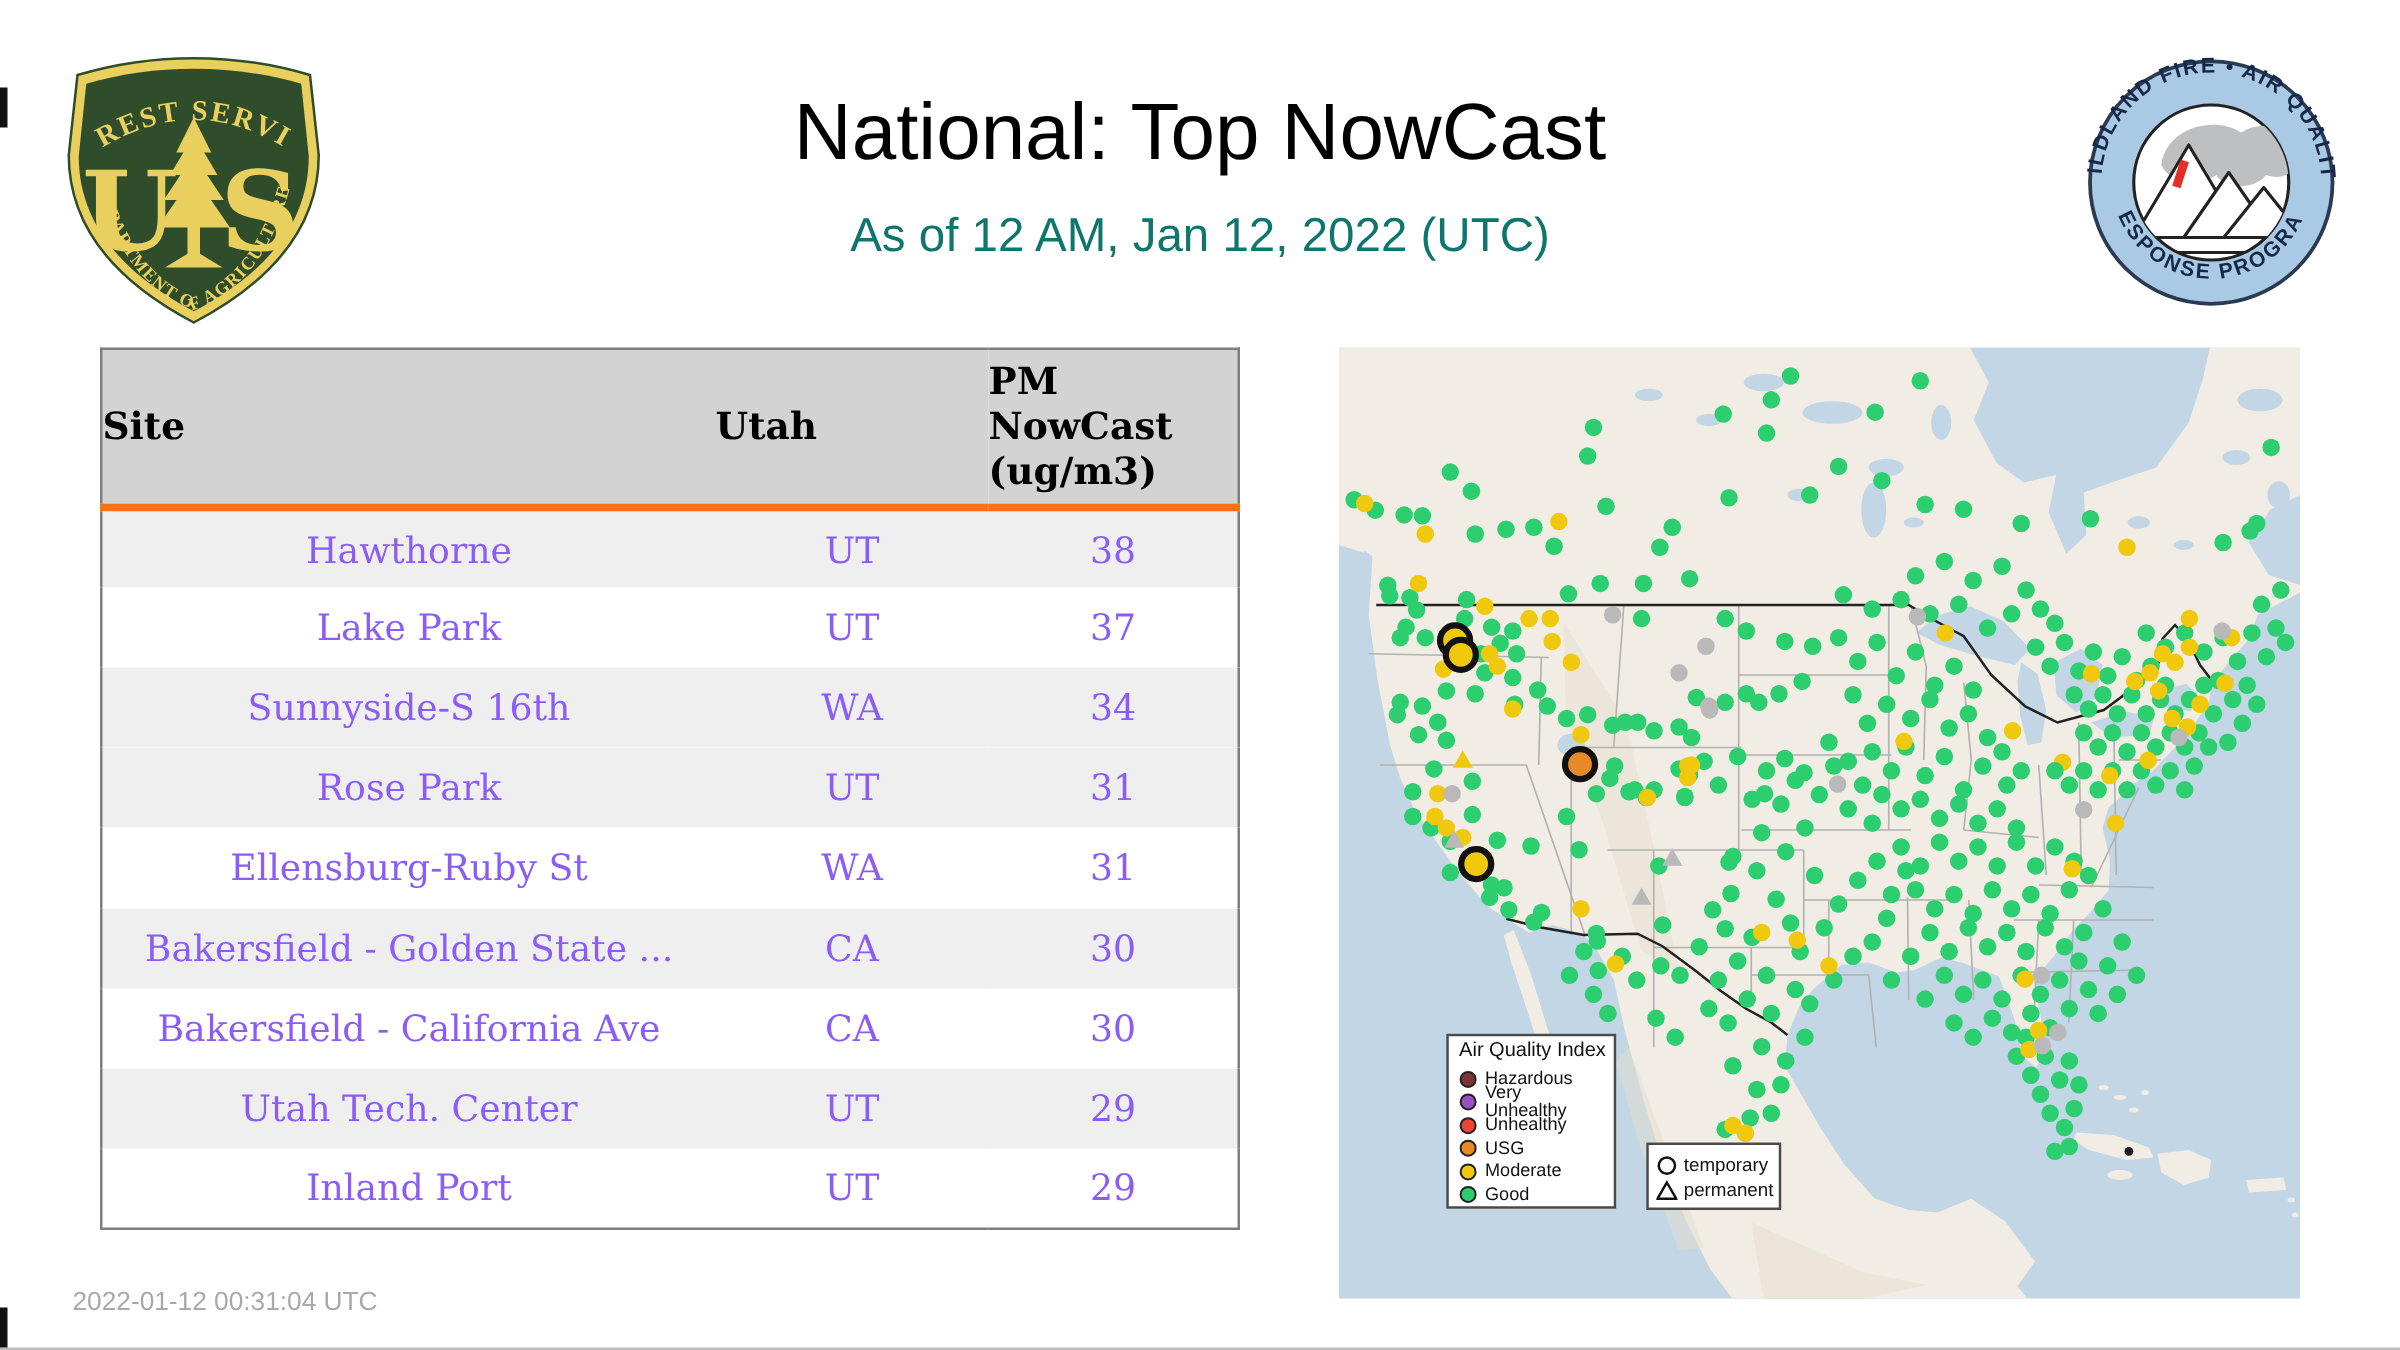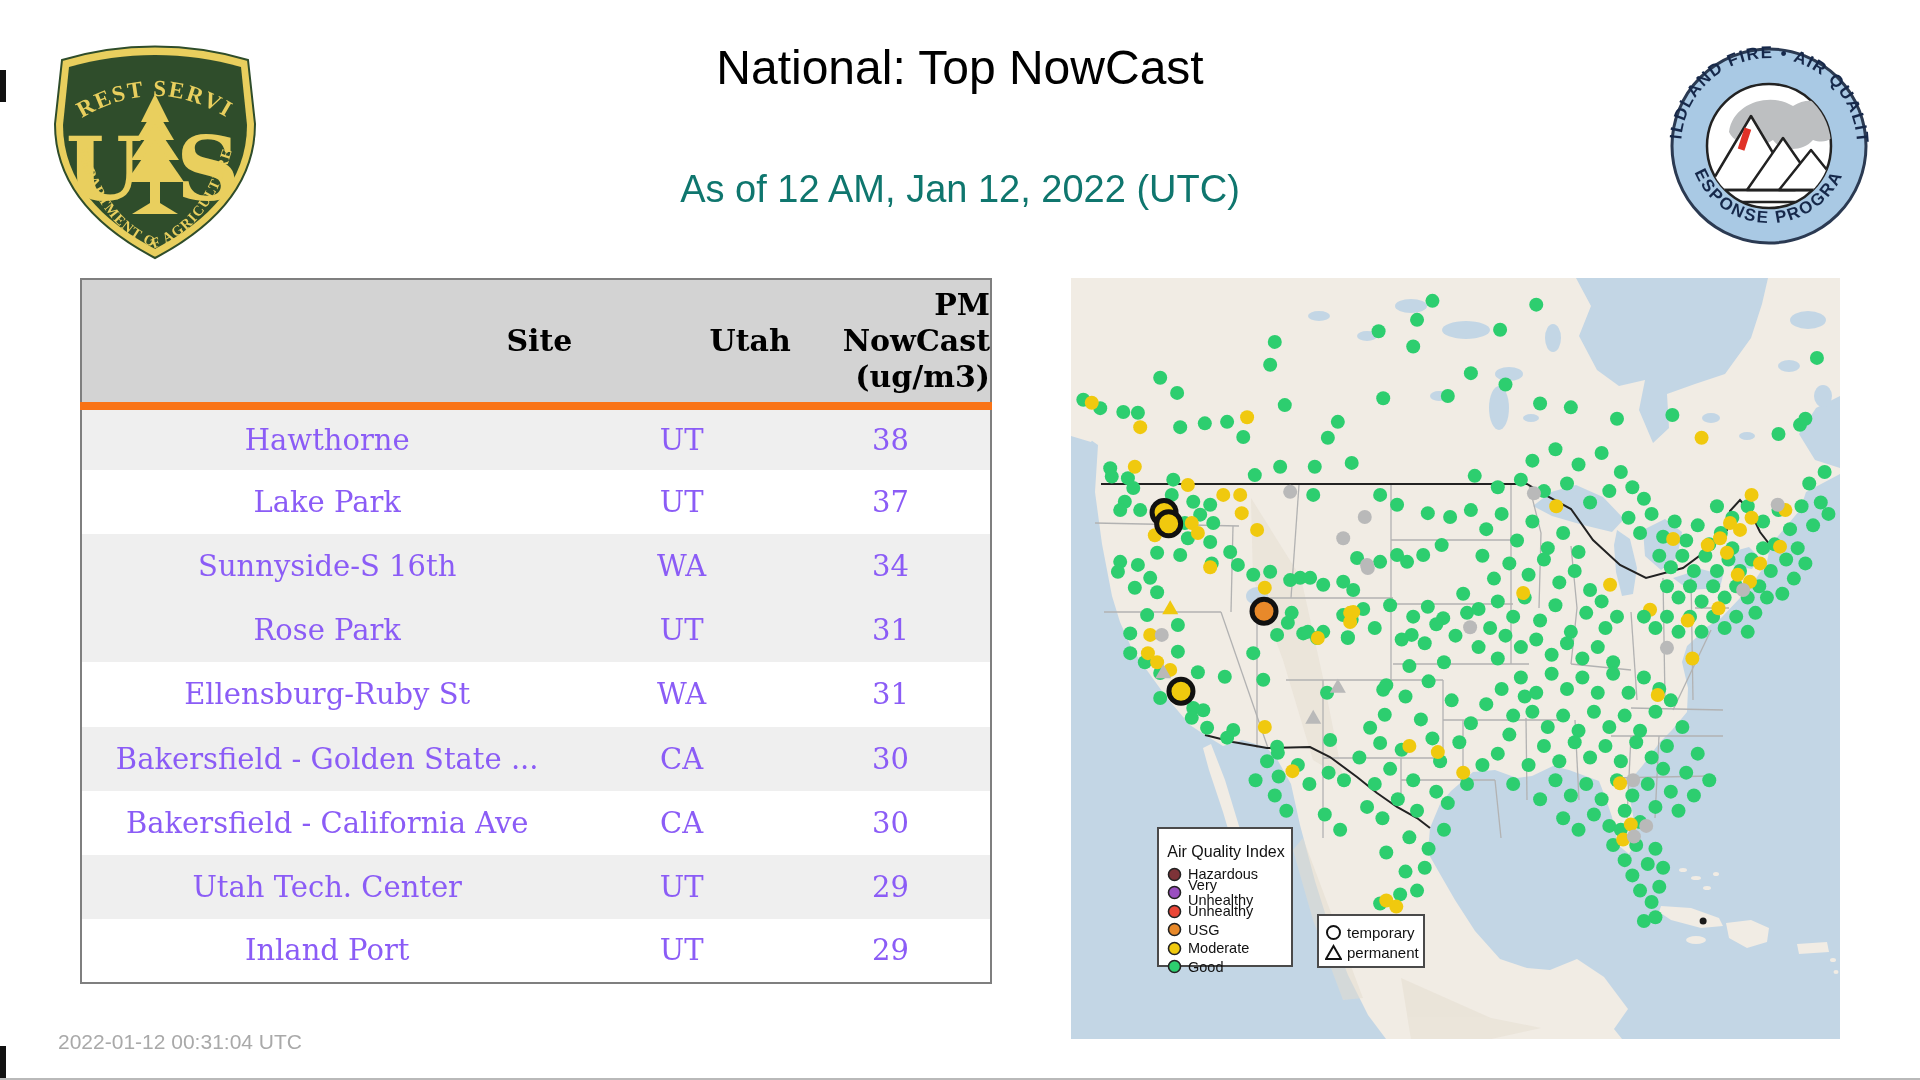--- a/index.html
+++ b/index.html
@@ -6,44 +6,44 @@
   html,body { width:1920px; height:1080px; background:#fff; overflow:hidden;
               font-family:"Liberation Sans", sans-serif; }
   #page { position:relative; width:1920px; height:1080px; background:#fff;
           border-bottom:2px solid #b9b9b9; }
 
   .edge-mark { position:absolute; left:0; width:6px; background:#111; }
 
   #usfs-logo { position:absolute; left:52px; top:36px; }
   #wf-logo   { position:absolute; left:1663px; top:40px; }
 
-  #title { position:absolute; left:0; top:40px; width:100%; text-align:center;
-           font-size:48px; color:#000; letter-spacing:0px; }
+  #title { position:absolute; left:0; top:68px; width:100%; text-align:center;
+           font-size:64px; color:#000; letter-spacing:0px; }
   #subtitle { position:absolute; left:0; top:168px; width:100%; text-align:center;
               font-size:38px; color:#0f766e; }
 
   #nowcast-table { position:absolute; left:80px; top:278px; width:912px; height:706px;
                    border-collapse:collapse; table-layout:fixed;
                    font-family:"DejaVu Serif","Liberation Serif",serif;
                    border:2px solid #7f7f7f; }
   #nowcast-table th { background:#d3d3d3; font-size:30px; font-weight:bold;
-                      height:127px; vertical-align:middle; text-align:right;
+                      height:127px; vertical-align:middle; text-align:left;
                       white-space:pre-line; line-height:1.2;
-                      border-bottom:8px solid #f97316; }
+                      border-bottom:6px solid #f97316; }
   #nowcast-table td { font-size:29px; text-align:center; vertical-align:middle;
                       height:57.9px; color:#8b5cf6; }
   #nowcast-table tr.odd td { background:#efefef; }
   #nowcast-table tr.even td { background:#ffffff; }
 
   #map-wrap { position:absolute; left:1071px; top:278px; width:769px; height:761px; }
   #map-svg { display:block; }
 
   .legend-box { position:absolute; background:#fff; border:2px solid #4a4a4a;
                 font-family:"Liberation Sans",sans-serif; color:#111; }
-  #aqi-legend { left:86px; top:549px; width:136px; height:140px; padding:14px 6px 4px 8px; }
+  #aqi-legend { left:86px; top:549px; width:136px; height:140px; padding:3px 6px 4px 8px; }
   #aqi-legend .lg-title { font-size:16px; text-align:center; margin-bottom:4px; }
   .aqi-item { display:flex; align-items:center; height:18.5px; }
   .aqi-item svg { flex:0 0 auto; margin-right:6px; }
   .aqi-item .lbl { font-size:14.5px; line-height:1; }
 
   #marker-legend { left:246px; top:636px; width:108px; height:54px; padding:6px 6px; }
   .mk-item { display:flex; align-items:center; height:20px; }
   .mk-item svg { flex:0 0 auto; margin-right:5px; }
   .mk-item .lbl { font-size:15px; }
 

